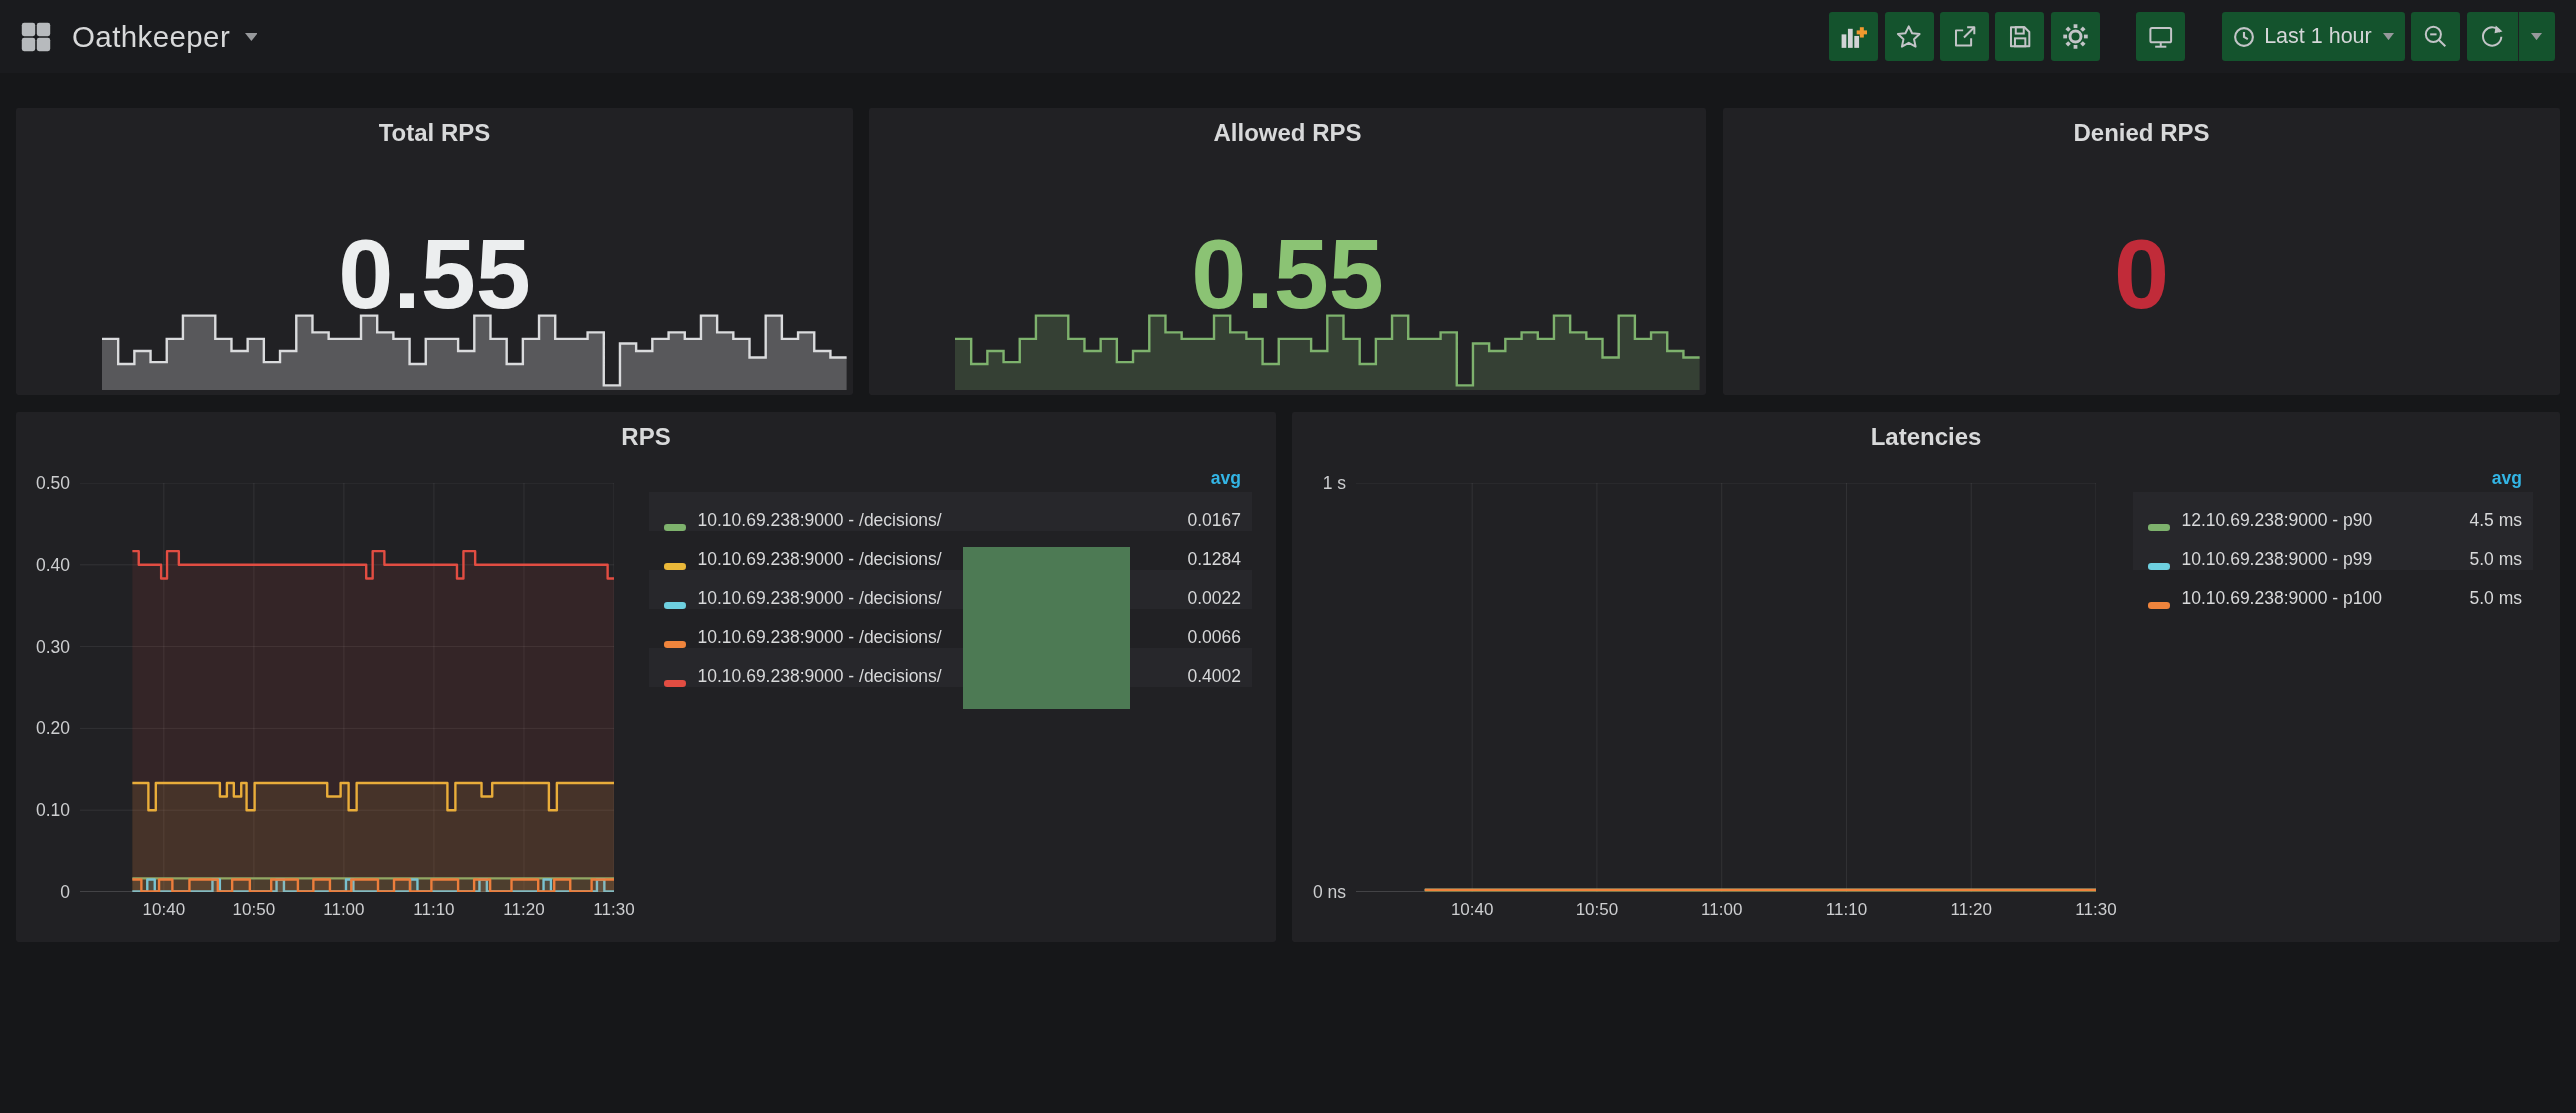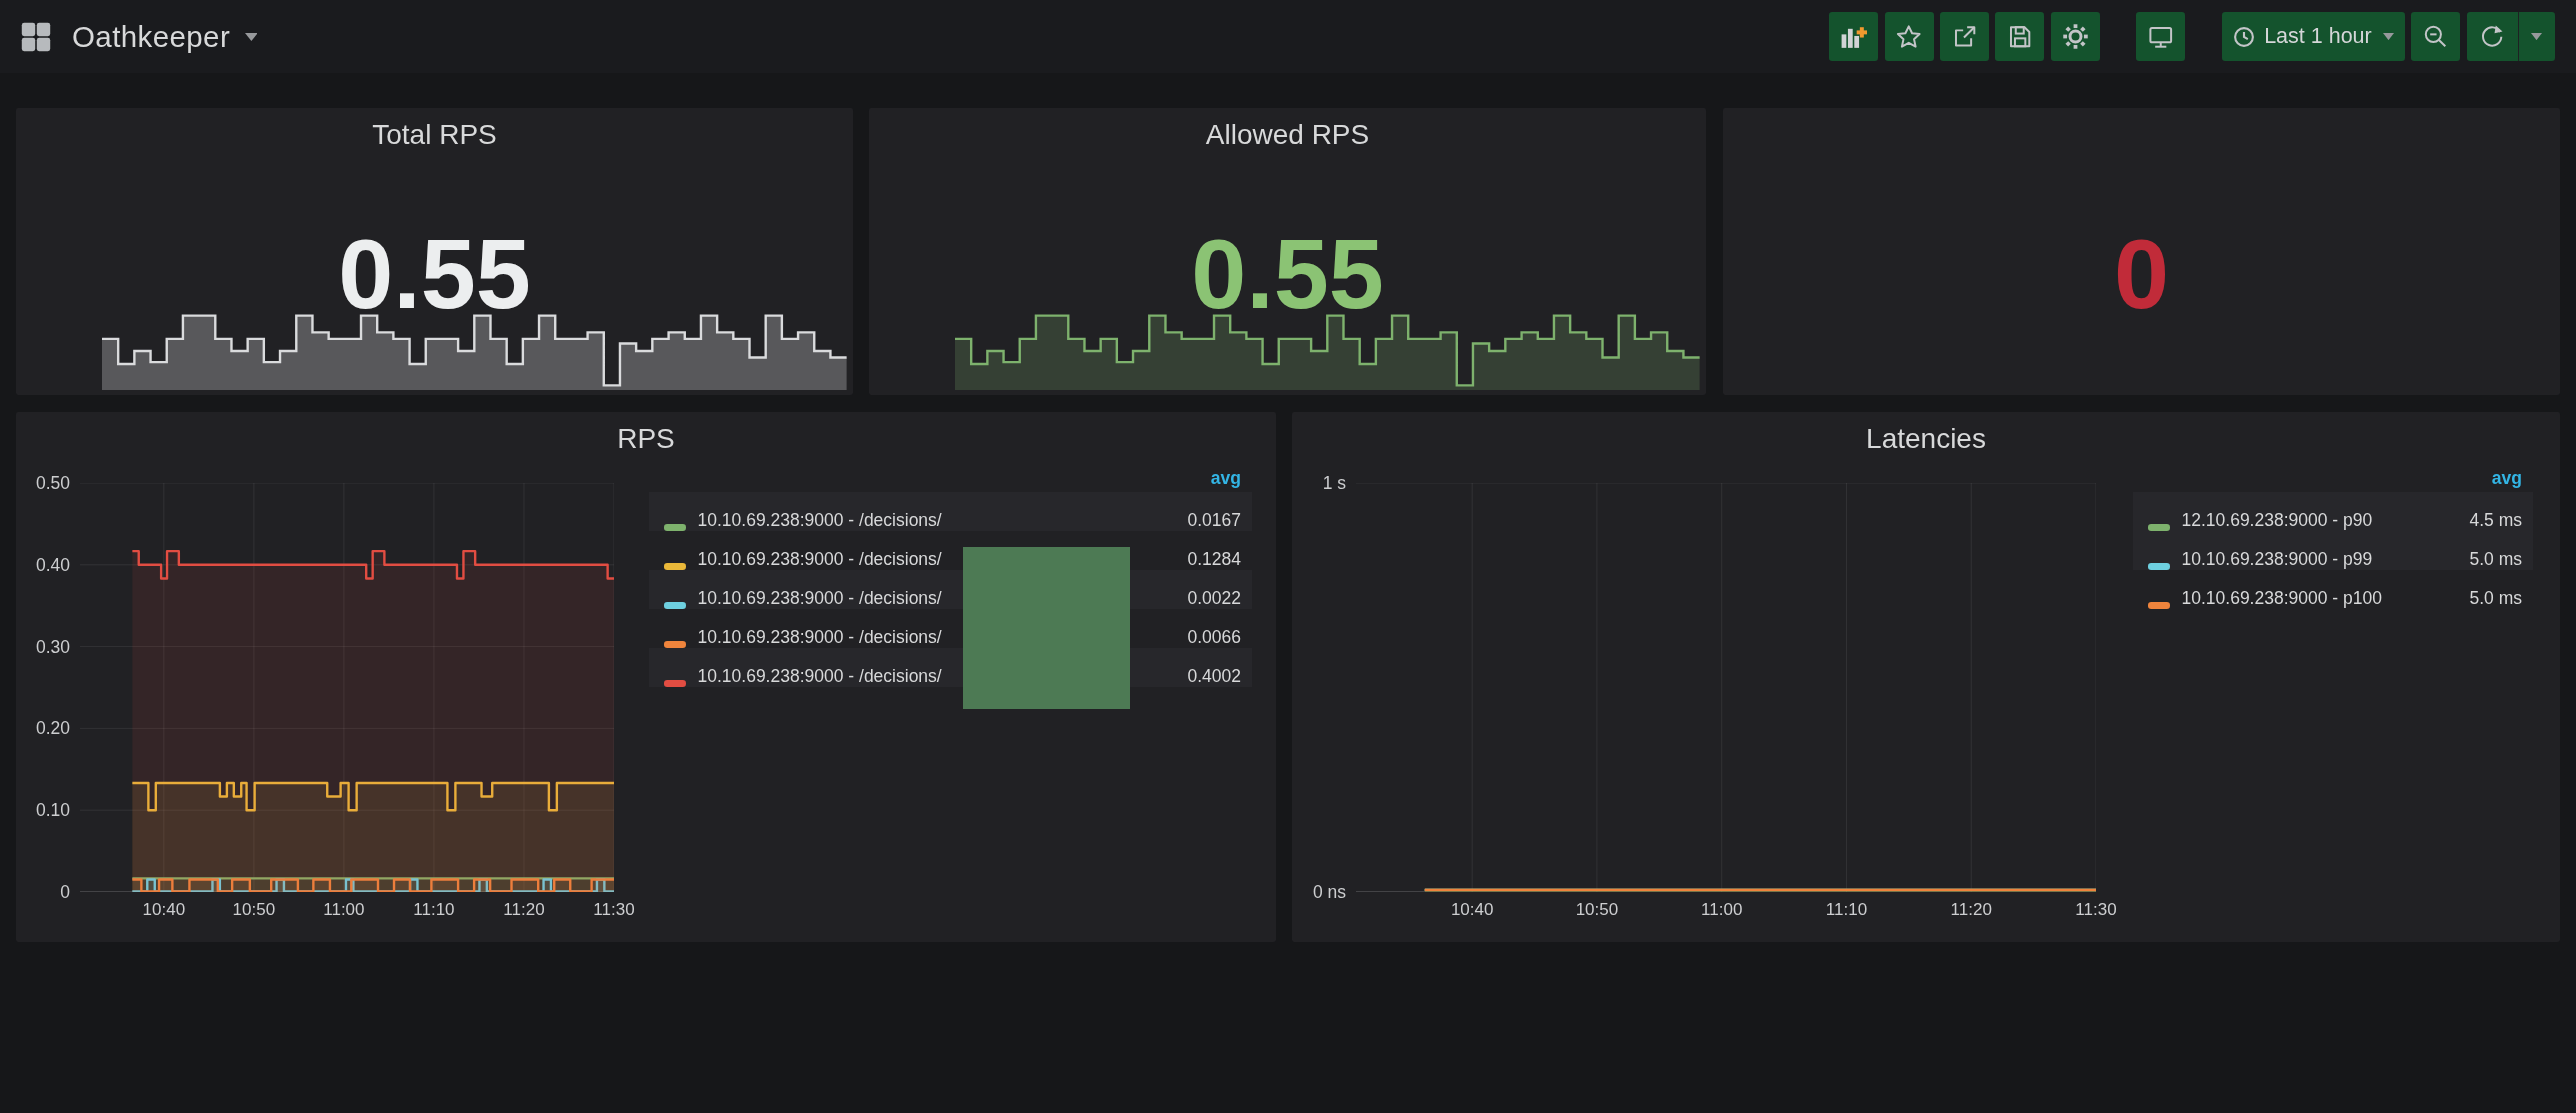--- a/index.html
+++ b/index.html
@@ -23,22 +23,22 @@
   .icon-stroke{stroke:#c3c5c8;stroke-width:2.5;fill:none;}
 
   
   .panel{position:absolute;background:#212124;border-radius:2.4px;}
   #p-total  {left:16px;  top:108px;width:837px;height:287px;}
   #p-allowed{left:869px;top:108px;width:837px;height:287px;}
   #p-denied {left:1723px;top:108px;width:837px;height:287px;}
   #p-rps    {left:16px;  top:412px;width:1260px;height:530px;}
   #p-lat    {left:1292px;top:412px;width:1268px;height:530px;}
 
-  .panel-title{position:absolute;top:11px;left:0;right:0;text-align:center;font-size:28px;
-               font-weight:400;color:#d8d9da;cursor:pointer;}
+  .panel-title{position:absolute;top:11px;left:0;right:0;text-align:center;font-size:24px;
+               font-weight:700;color:#d8d9da;cursor:pointer;}
 
   .stat-value{position:absolute;top:116px;left:0;right:0;text-align:center;
               font-size:99px;font-weight:700;line-height:1;}
   #p-total  .stat-value{color:#eceeef;}
   #p-allowed .stat-value{color:#8bc374;}
   #p-denied .stat-value{color:#c12b39;}
 
   .spark{position:absolute;left:86px;right:6.4px;bottom:4.8px;height:93px;}
   .spark svg,.plot svg{width:100%;height:100%;display:block;}
 
@@ -196,20 +196,21 @@
     <div class="stat-value">0.55</div>
     <div class="spark">
       <svg preserveAspectRatio="none" viewBox="0 0 934 116">
           <path d="M0 52.199999999999996H20.3V83.5H40.6V67.3H60.9V81.2H81.2V52.2H101.5V23.2H121.8V23.2H142.1V52.2H162.4V67.3H182.7V52.2H203.0V81.2H223.3V67.3H243.7V23.2H264.0V44.1H284.3V52.2H304.6V52.2H324.9V23.2H345.2V44.1H365.5V52.2H385.8V83.5H406.1V52.2H426.4V52.2H446.7V67.3H467.0V23.2H487.3V52.2H507.6V83.5H527.9V52.2H548.2V23.2H568.5V52.2H588.8V52.2H609.1V44.1H629.4V110.2H649.7V58.0H670.0V67.3H690.3V52.2H710.7V44.1H731.0V52.2H751.3V23.2H771.6V44.1H791.9V52.2H812.2V75.4H832.5V23.2H852.8V52.2H873.1V44.1H893.4V67.3H913.7V75.4H934V116H0Z" fill="rgba(126,178,109,0.22)" stroke="none"></path>
           <path d="M0 52.199999999999996H20.3V83.5H40.6V67.3H60.9V81.2H81.2V52.2H101.5V23.2H121.8V23.2H142.1V52.2H162.4V67.3H182.7V52.2H203.0V81.2H223.3V67.3H243.7V23.2H264.0V44.1H284.3V52.2H304.6V52.2H324.9V23.2H345.2V44.1H365.5V52.2H385.8V83.5H406.1V52.2H426.4V52.2H446.7V67.3H467.0V23.2H487.3V52.2H507.6V83.5H527.9V52.2H548.2V23.2H568.5V52.2H588.8V52.2H609.1V44.1H629.4V110.2H649.7V58.0H670.0V67.3H690.3V52.2H710.7V44.1H731.0V52.2H751.3V23.2H771.6V44.1H791.9V52.2H812.2V75.4H832.5V23.2H852.8V52.2H873.1V44.1H893.4V67.3H913.7V75.4H934" fill="none" stroke="#7eb26d" stroke-width="3"></path>
         </svg>
     </div>
   </section>
 
   <section class="panel" id="p-denied">
+    <div class="panel-title">Denied RPS</div>
     <div class="stat-value">0</div>
   </section>
 
   <section class="panel" id="p-rps">
     <div class="panel-title">RPS</div>
     <div class="ylabels">
         <span style="top: 0%;">0.50</span>
         <span style="top: 20%;">0.40</span>
         <span style="top: 40%;">0.30</span>
         <span style="top: 60%;">0.20</span>

